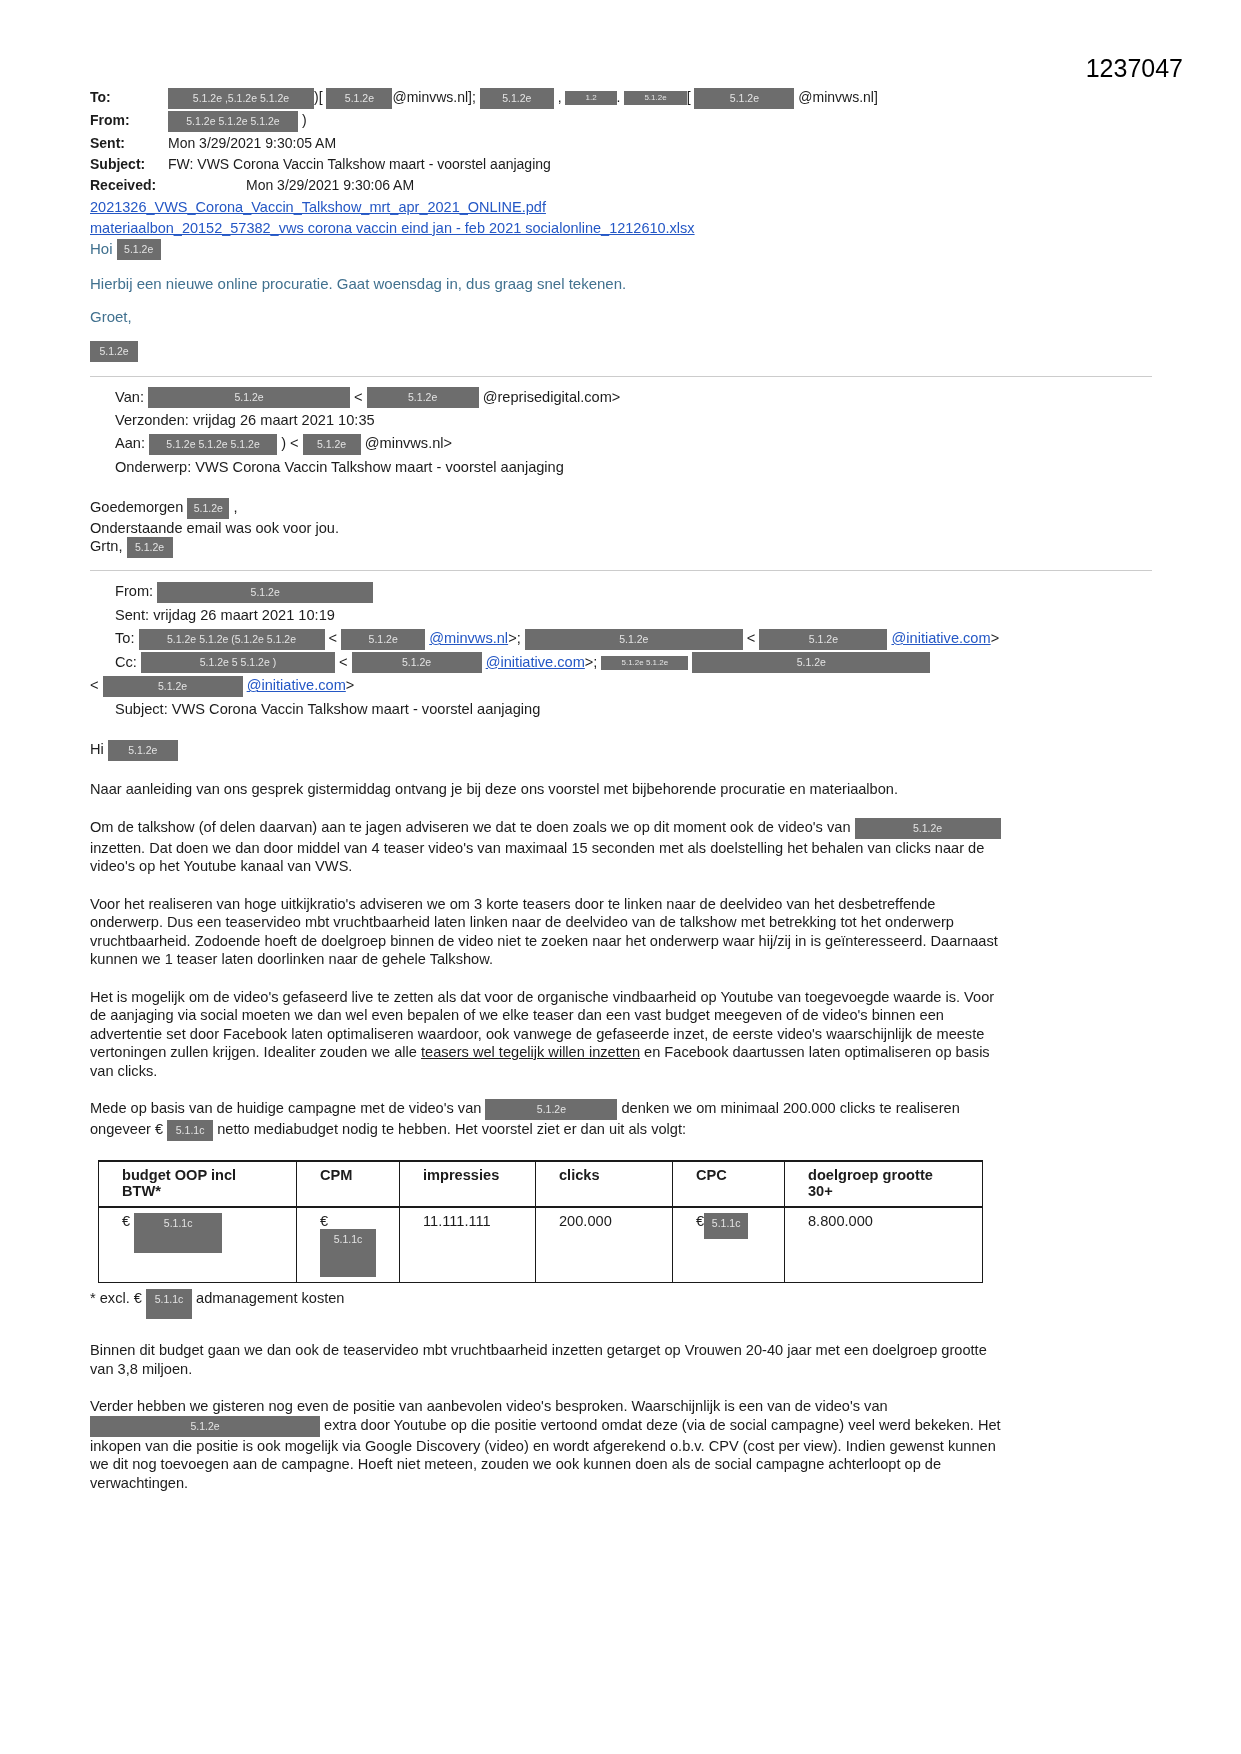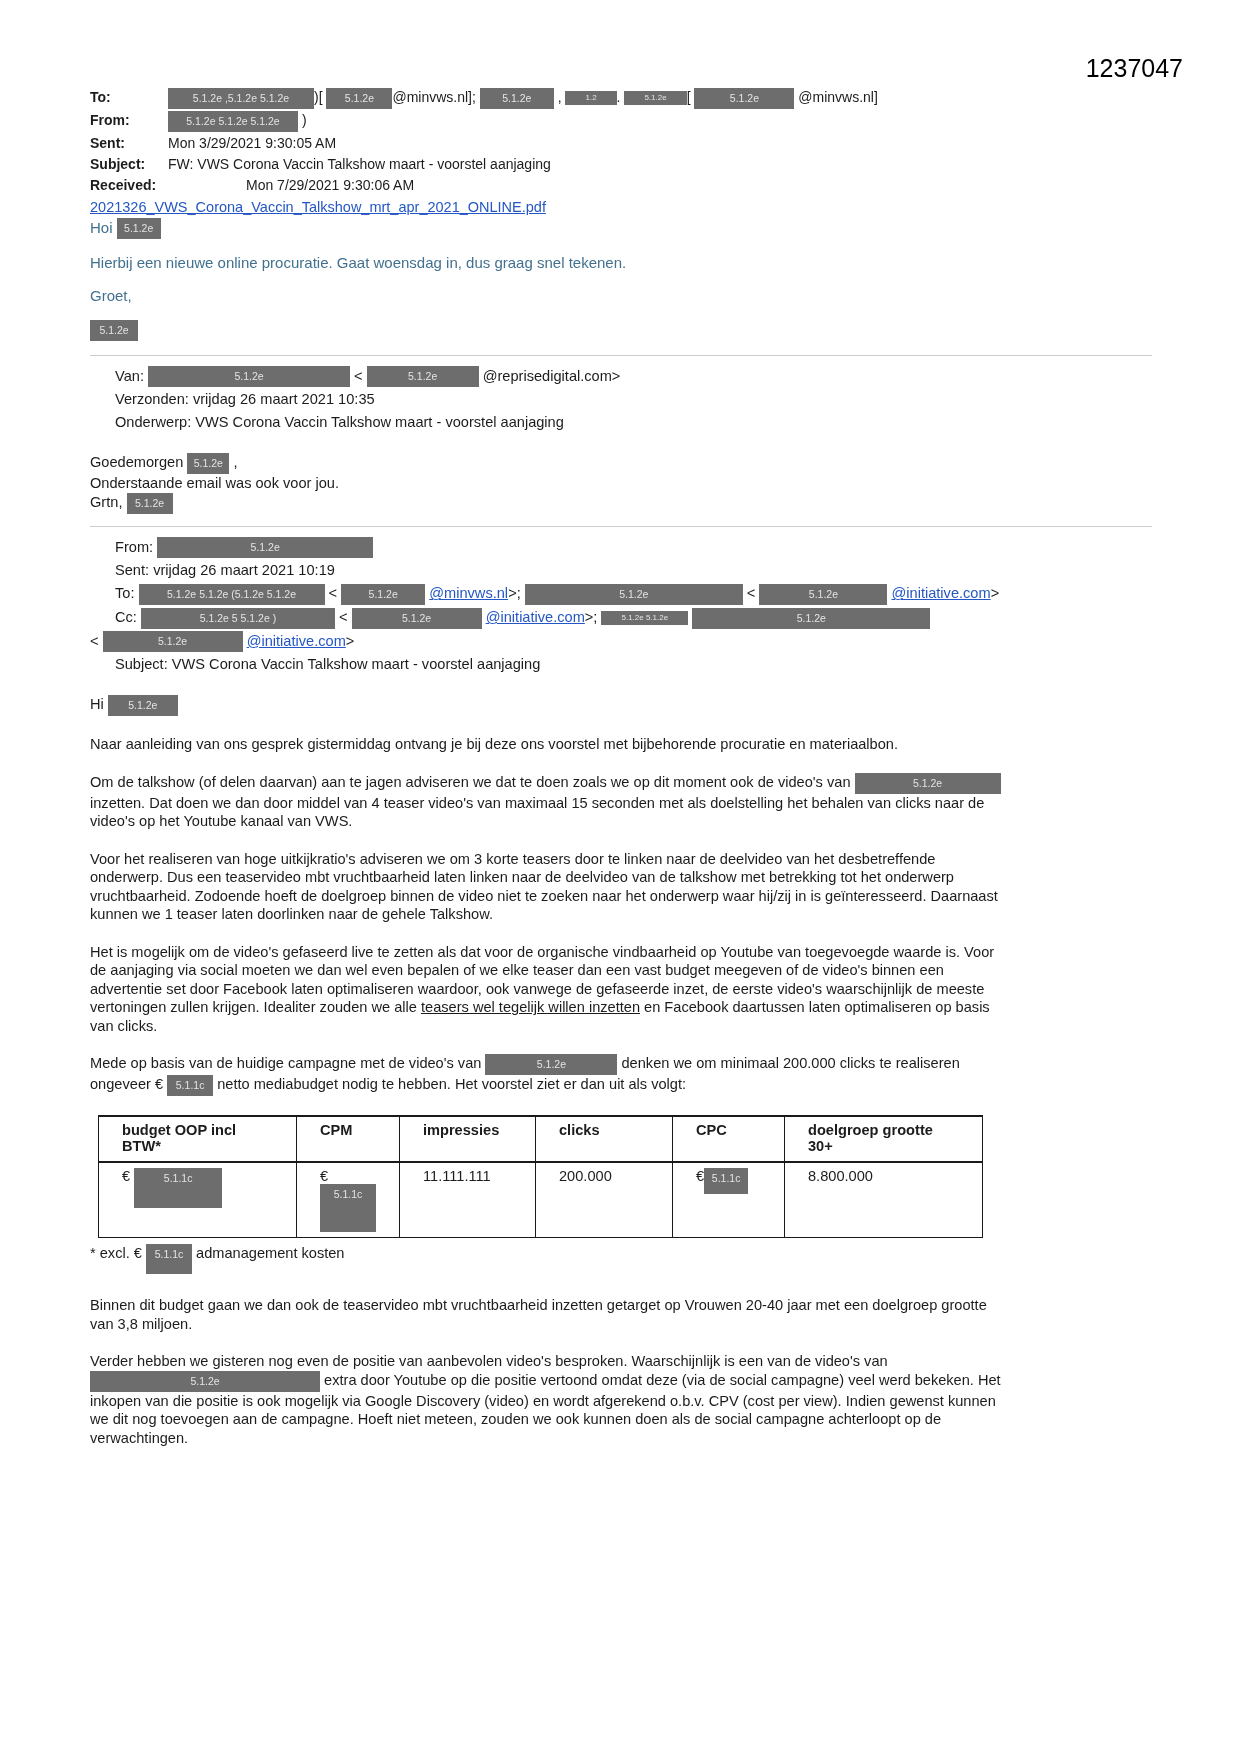--- a/index.html
+++ b/index.html
@@ -86,40 +86,42 @@
     <div class="h1row">
       <span class="h1label">Sent:</span>
       <span class="h1value"><span>Mon 3/29/2021 9:30:05 AM</span></span>
     </div>
     <div class="h1row">
       <span class="h1label">Subject:</span>
       <span class="h1value"><span>FW: VWS Corona Vaccin Talkshow maart - voorstel aanjaging</span></span>
     </div>
     <div class="h1row">
       <span class="h1label">Received:</span>
-      <span class="h1value"><span style="min-width: 78px; display: inline-block;"></span><span>Mon 7/29/2021 9:30:06 AM</span></span>
+      <span class="h1value"><span style="min-width: 78px; display: inline-block;"></span><span>Mon 3/29/2021 9:30:06 AM</span></span>
     </div>
   </section>
 
   <div class="attachments">
     <a href="#">2021326_VWS_Corona_Vaccin_Talkshow_mrt_apr_2021_ONLINE.pdf</a>
+    <a href="#">materiaalbon_20152_57382_vws corona vaccin eind jan - feb 2021 socialonline_1212610.xlsx</a>
   </div>
 
   <section class="email1">
     <div class="ln e1-hoi"><span>Hoi </span><span class="red" style="min-width: 44px; display: inline-block;">5.1.2e</span></div>
     <div class="ln">Hierbij een nieuwe online procuratie. Gaat woensdag in, dus graag snel tekenen.</div>
     <div class="ln">Groet,</div>
     <div class="ln"><span class="red" style="min-width: 48px; display: inline-block;">5.1.2e</span></div>
   </section>
 
   <hr class="sep">
 
   <section>
     <div class="hline"><b class="hlabel">Van: </b><span class="hsegs"><span class="red" style="min-width: 202px; display: inline-block;">5.1.2e</span><span> &lt; </span><span class="red" style="min-width: 112px; display: inline-block;">5.1.2e</span><span> @reprisedigital.com&gt;</span></span></div>
     <div class="hline"><b class="hlabel">Verzonden: </b><span class="hsegs"><span>vrijdag 26 maart 2021 10:35</span></span></div>
+    <div class="hline"><b class="hlabel">Aan: </b><span class="hsegs"><span class="red" style="min-width: 128px; display: inline-block;">5.1.2e 5.1.2e 5.1.2e</span><span> ) &lt; </span><span class="red" style="min-width: 58px; display: inline-block;">5.1.2e</span><span> @minvws.nl&gt;</span></span></div>
     <div class="hline"><b class="hlabel">Onderwerp: </b><span class="hsegs"><span>VWS Corona Vaccin Talkshow maart - voorstel aanjaging</span></span></div>
   </section>
 
   <div class="gap-md"></div>
 
   <section>
     <div class="p tightp"><span>Goedemorgen </span><span class="red" style="min-width: 42px; display: inline-block;">5.1.2e</span><span> ,</span></div>
     <div class="p tightp"><span>Onderstaande email was ook voor jou.</span></div>
     <div class="p tightp"><span>Grtn, </span><span class="red" style="min-width: 46px; display: inline-block;">5.1.2e</span></div>
   </section>

